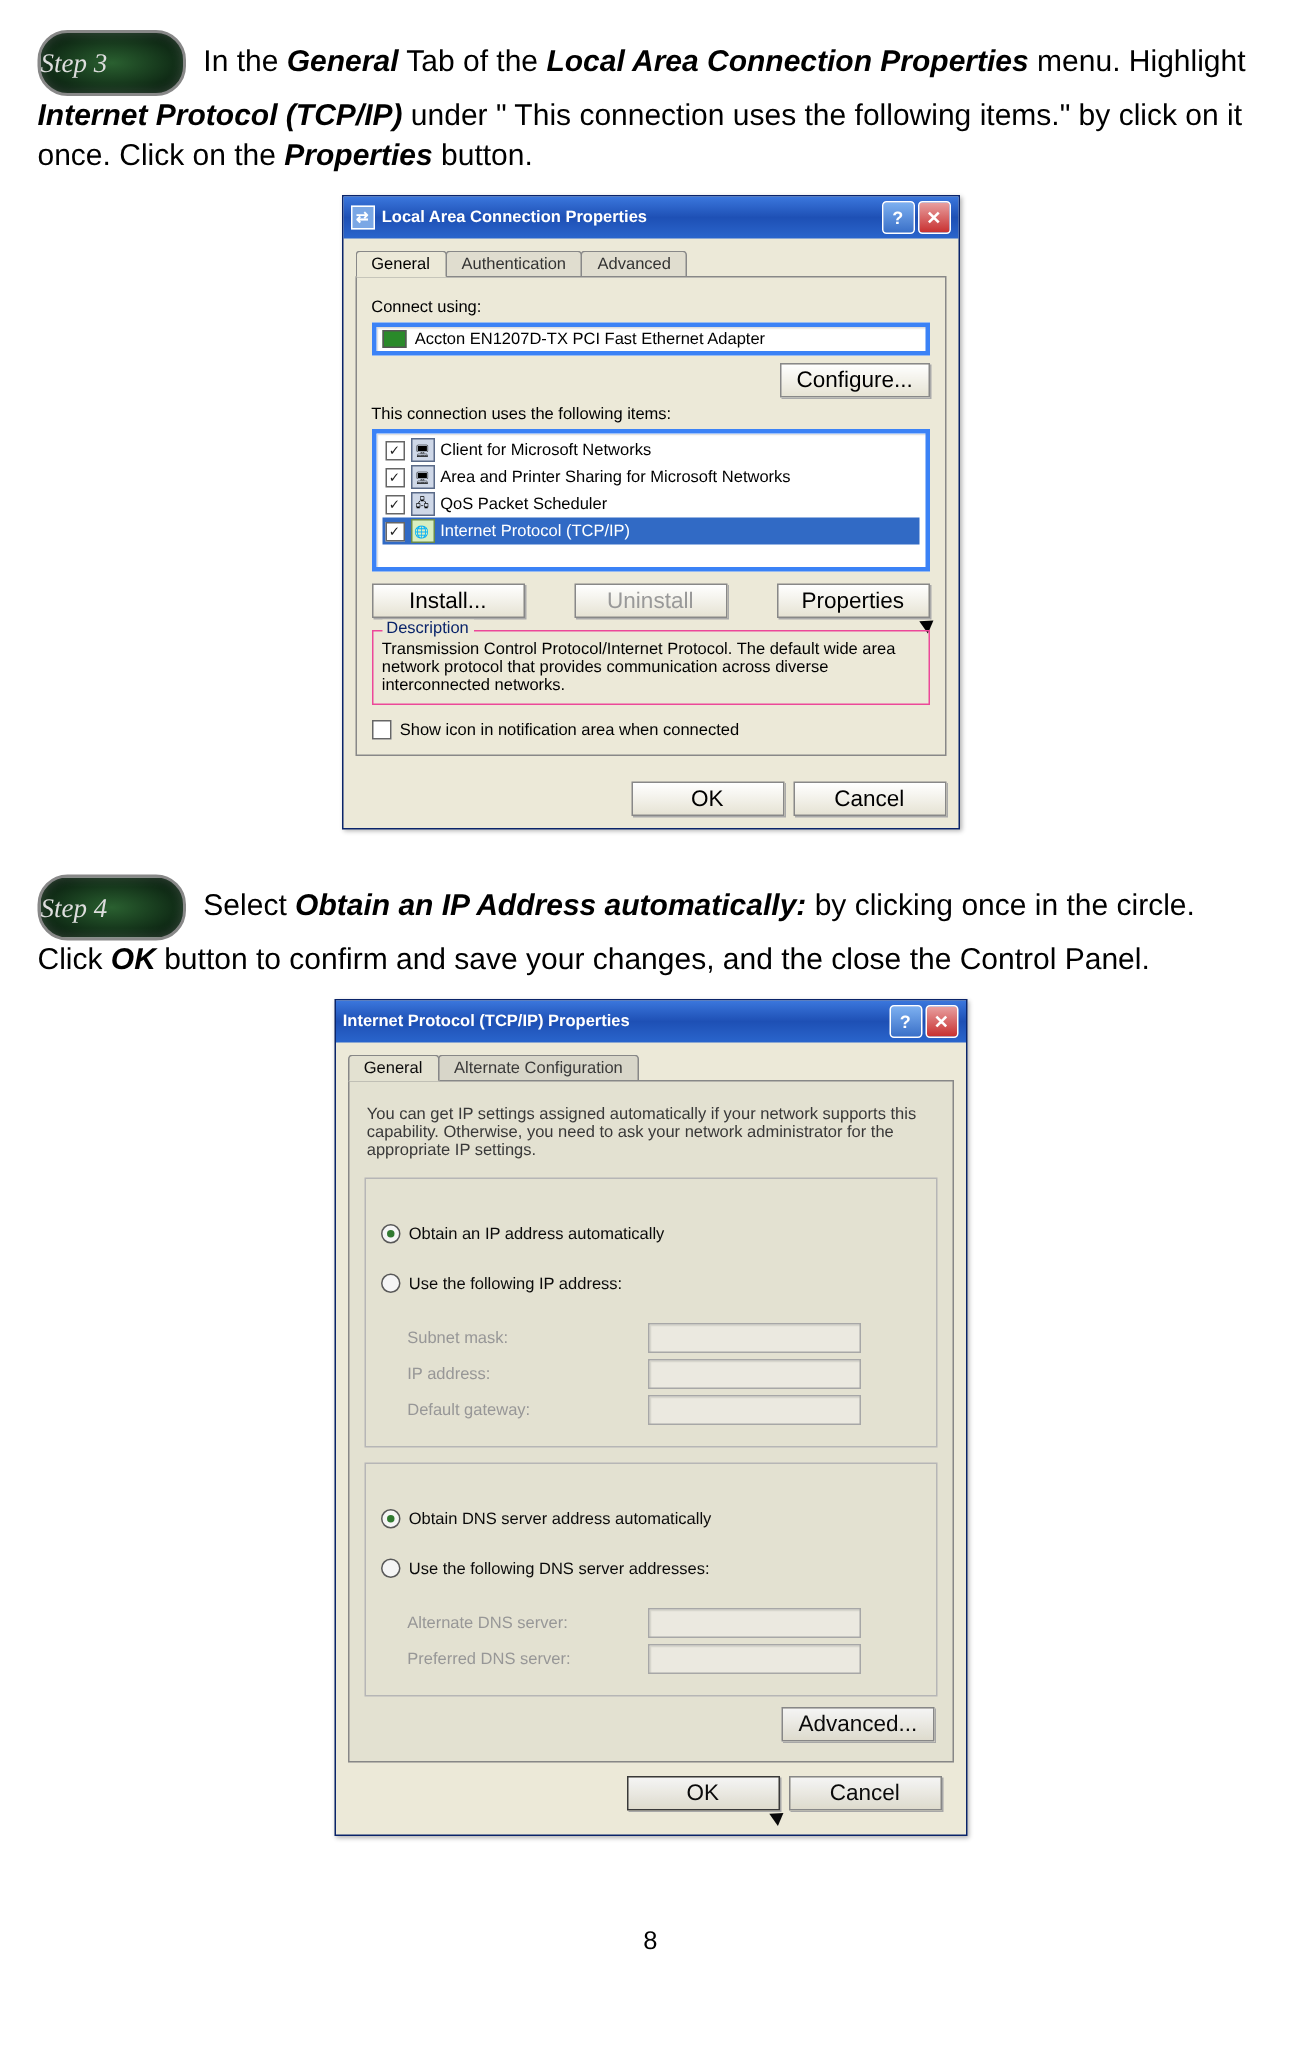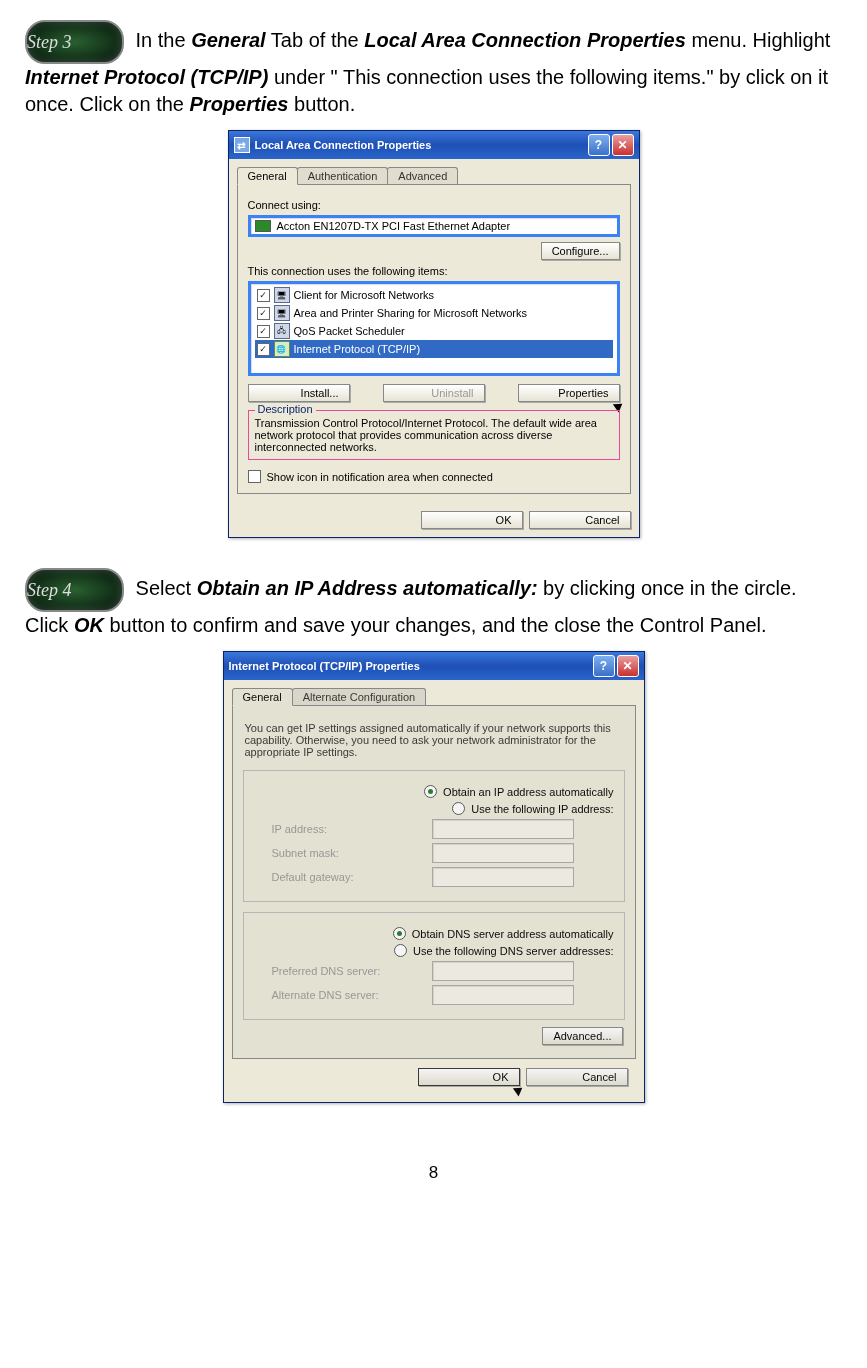--- a/index.html
+++ b/index.html
@@ -95,23 +95,23 @@
   }
   .adapter {
     display:flex; align-items:center; gap:6px;
   }
   .nic-icon{width:14px;height:10px;background:#2a8a2a;border:1px solid #555;}
   .btn {
     border:1px solid #888;
     background: linear-gradient(to bottom, #fff, #e6e3d4);
     padding: 2px 10px;
     min-width: 80px;
-    text-align:right;
+    text-align:center;
     box-shadow: 1px 1px 0 #aaa;
-    font-size:11px;
+    font-size:15px;
   }
   .btn.disabled { color:#999; }
   .right { text-align:right; }
   .items-list { height: 85px; overflow:hidden; margin:4px 0;}
   .item-row{display:flex;align-items:center;gap:4px;padding:1px 2px;}
   .item-row.selected{background:#316ac5;color:#fff;}
   .chk{width:11px;height:11px;border:1px solid #666;background:#fff;display:flex;align-items:center;justify-content:center;font-size:9px;color:#222;line-height:1;}
   .item-icon{width:14px;height:14px;background:#cfd8e8;border:1px solid #5a6a88;font-size:8px;display:flex;align-items:center;justify-content:center;}
   .item-icon.net{background:#d8eec0;border-color:#6a8a4a;}
   .btnrow{display:flex;justify-content:space-between;gap:8px;margin:8px 0;}
@@ -128,21 +128,21 @@
 
   
   .win2{
     width:420px;margin:10px auto 14px;border:1px solid #0a246a;
     background:#ece9d8;font-size:11px;font-family:Tahoma,Arial,sans-serif;color:#000;
     box-shadow:1px 1px 3px rgba(0,0,0,.3);
   }
   .win2 .body{padding:8px;filter:contrast(.92);}
   .info-text{color:#333;margin:6px 2px 12px;}
   .radio-group{border:1px solid #bbb;padding:10px;margin-bottom:10px;position:relative;}
-  .radio-row{display:flex;align-items:center;gap:6px;margin:4px 0;justify-content:flex-end;}
+  .radio-row{display:flex;align-items:center;gap:6px;margin:20px 0;}
   .radio{width:11px;height:11px;border:1px solid #555;border-radius:50%;background:#fff;display:flex;align-items:center;justify-content:center;}
   .radio.sel::after{content:'';width:5px;height:5px;border-radius:50%;background:#2a7a2a;}
   .field-row{display:flex;align-items:center;margin:4px 0 4px 18px;gap:10px;}
   .field-row .flabel{width:150px;color:#999;}
   .ipbox{width:140px;height:18px;border:1px solid #aaa;background:#f4f2e8;box-shadow:inset 1px 1px 1px rgba(0,0,0,.1);}
   .adv-row{text-align:right;margin:6px 2px;}
   .pagefoot{text-align:center;margin-top:60px;font-size:17px;}
 </style>
 </head>
 <body>
@@ -252,48 +252,48 @@
       <div class="radio-group">
         <div class="radio-row">
           <span class="radio sel"></span>
           <span>Obtain an IP address automatically</span>
         </div>
         <div class="radio-row">
           <span class="radio"></span>
           <span>Use the following IP address:</span>
         </div>
         <div class="field-row">
+            <span class="flabel">Subnet mask:</span>
+            <span class="ipbox"></span>
+          </div>
+        <div class="field-row">
             <span class="flabel">IP address:</span>
-            <span class="ipbox"></span>
-          </div>
-        <div class="field-row">
-            <span class="flabel">Subnet mask:</span>
             <span class="ipbox"></span>
           </div>
         <div class="field-row">
             <span class="flabel">Default gateway:</span>
             <span class="ipbox"></span>
           </div>
       </div>
 
       <div class="radio-group">
         <div class="radio-row">
           <span class="radio sel"></span>
           <span>Obtain DNS server address automatically</span>
         </div>
         <div class="radio-row">
           <span class="radio"></span>
           <span>Use the following DNS server addresses:</span>
         </div>
         <div class="field-row">
+            <span class="flabel">Alternate DNS server:</span>
+            <span class="ipbox"></span>
+          </div>
+        <div class="field-row">
             <span class="flabel">Preferred DNS server:</span>
-            <span class="ipbox"></span>
-          </div>
-        <div class="field-row">
-            <span class="flabel">Alternate DNS server:</span>
             <span class="ipbox"></span>
           </div>
       </div>
 
       <div class="adv-row">
         <span class="btn">Advanced...</span>
       </div>
     </div>
     <div class="footer">
       <span class="btn cursor" style="border:1px solid #333;">OK</span>

